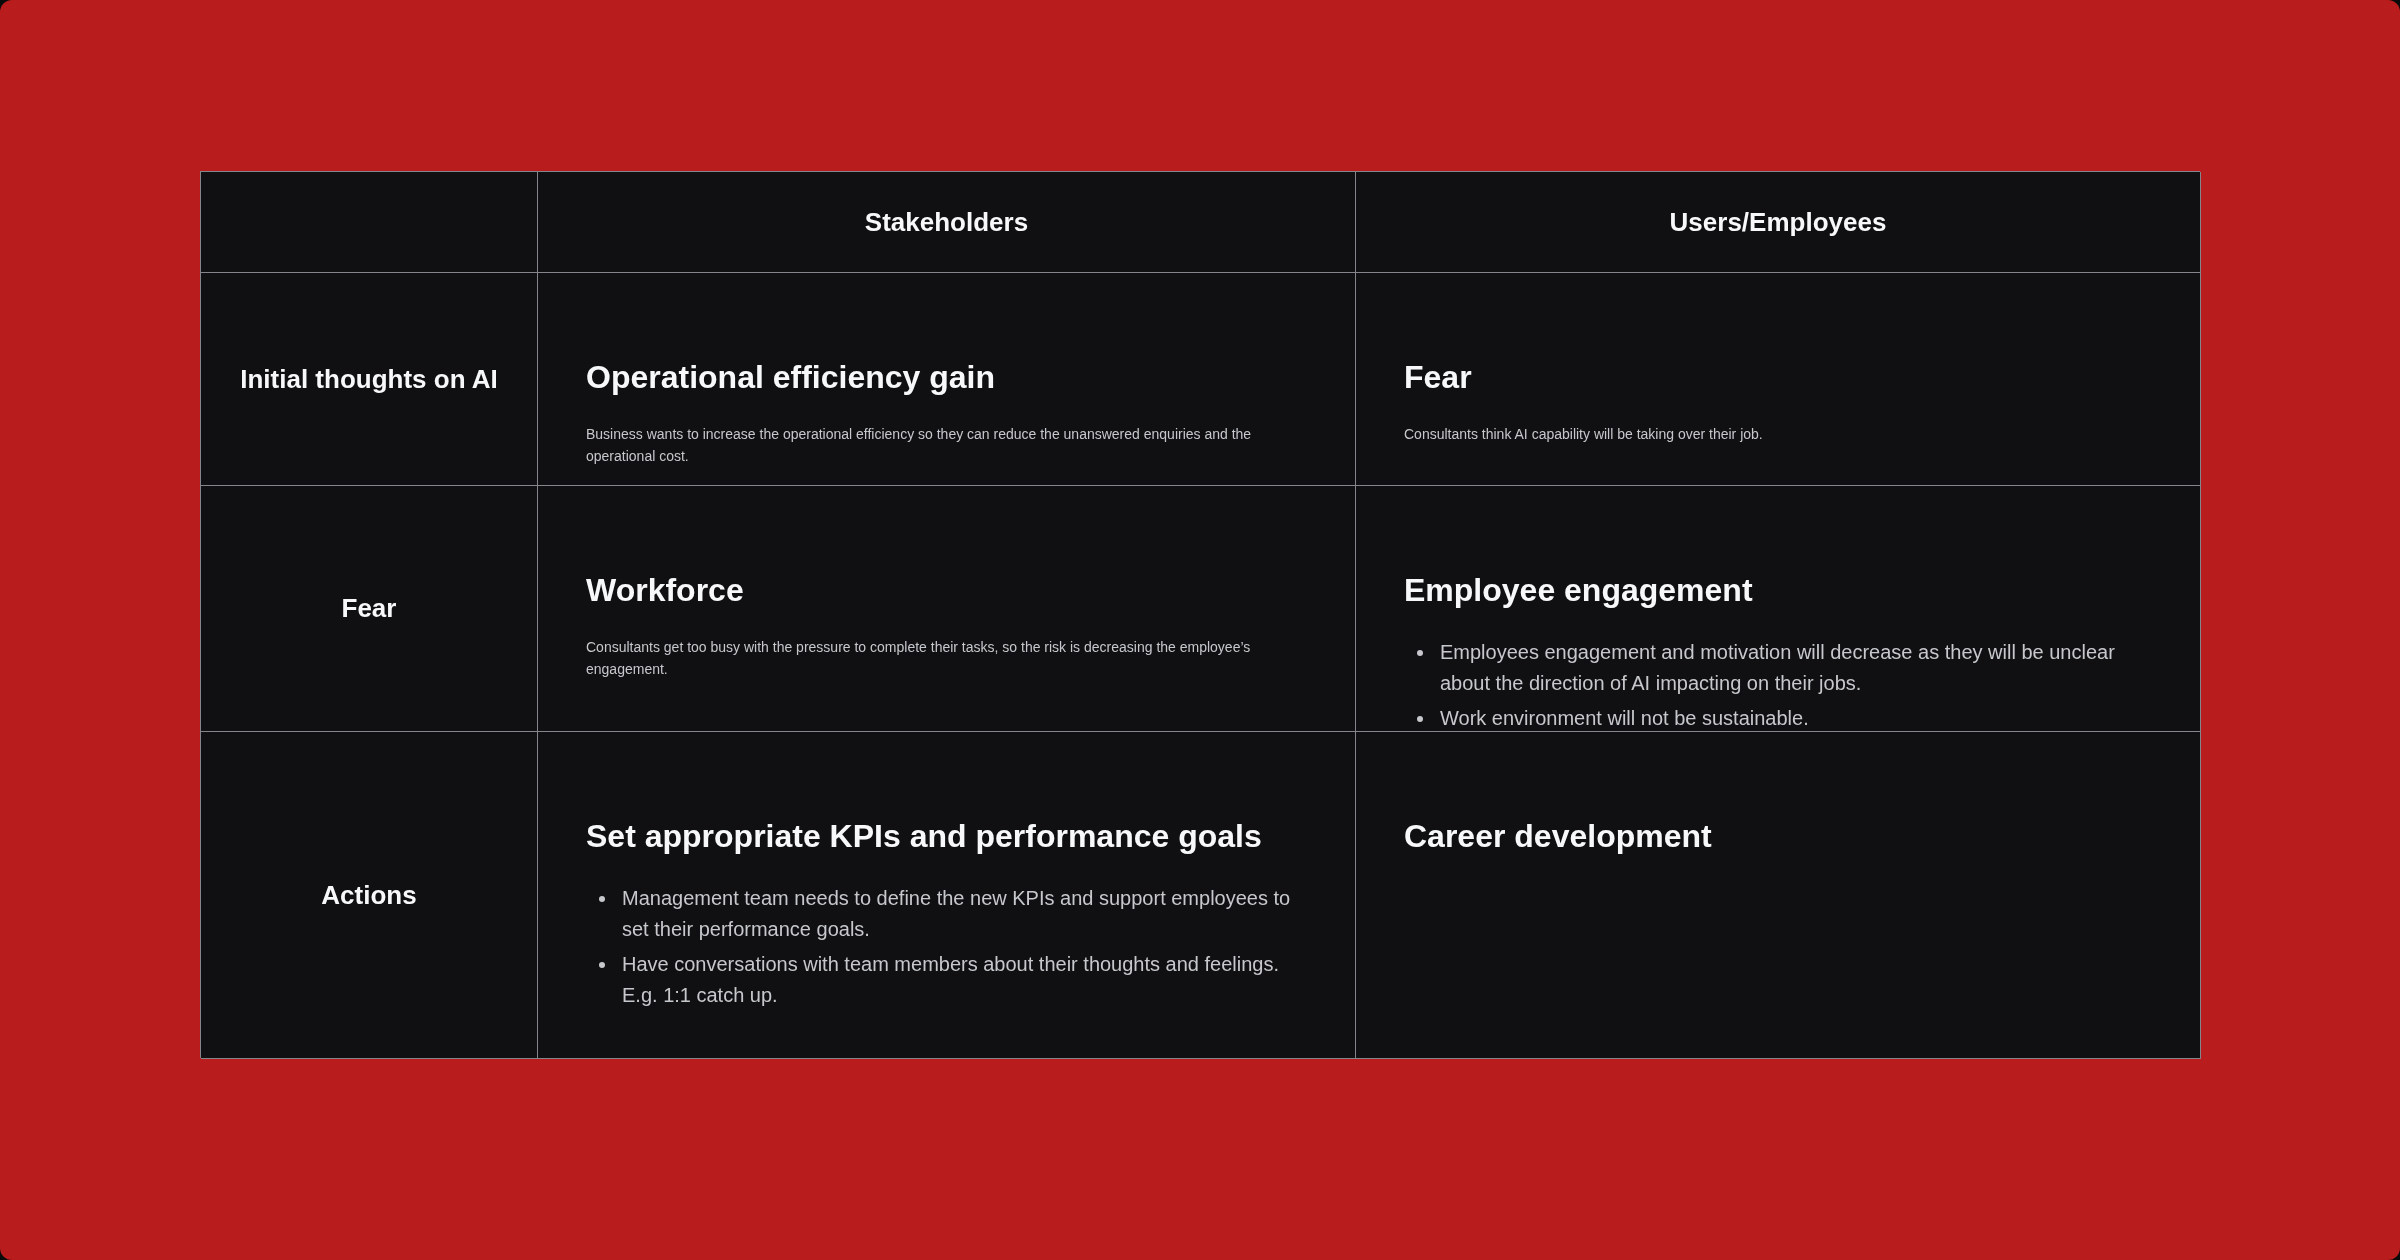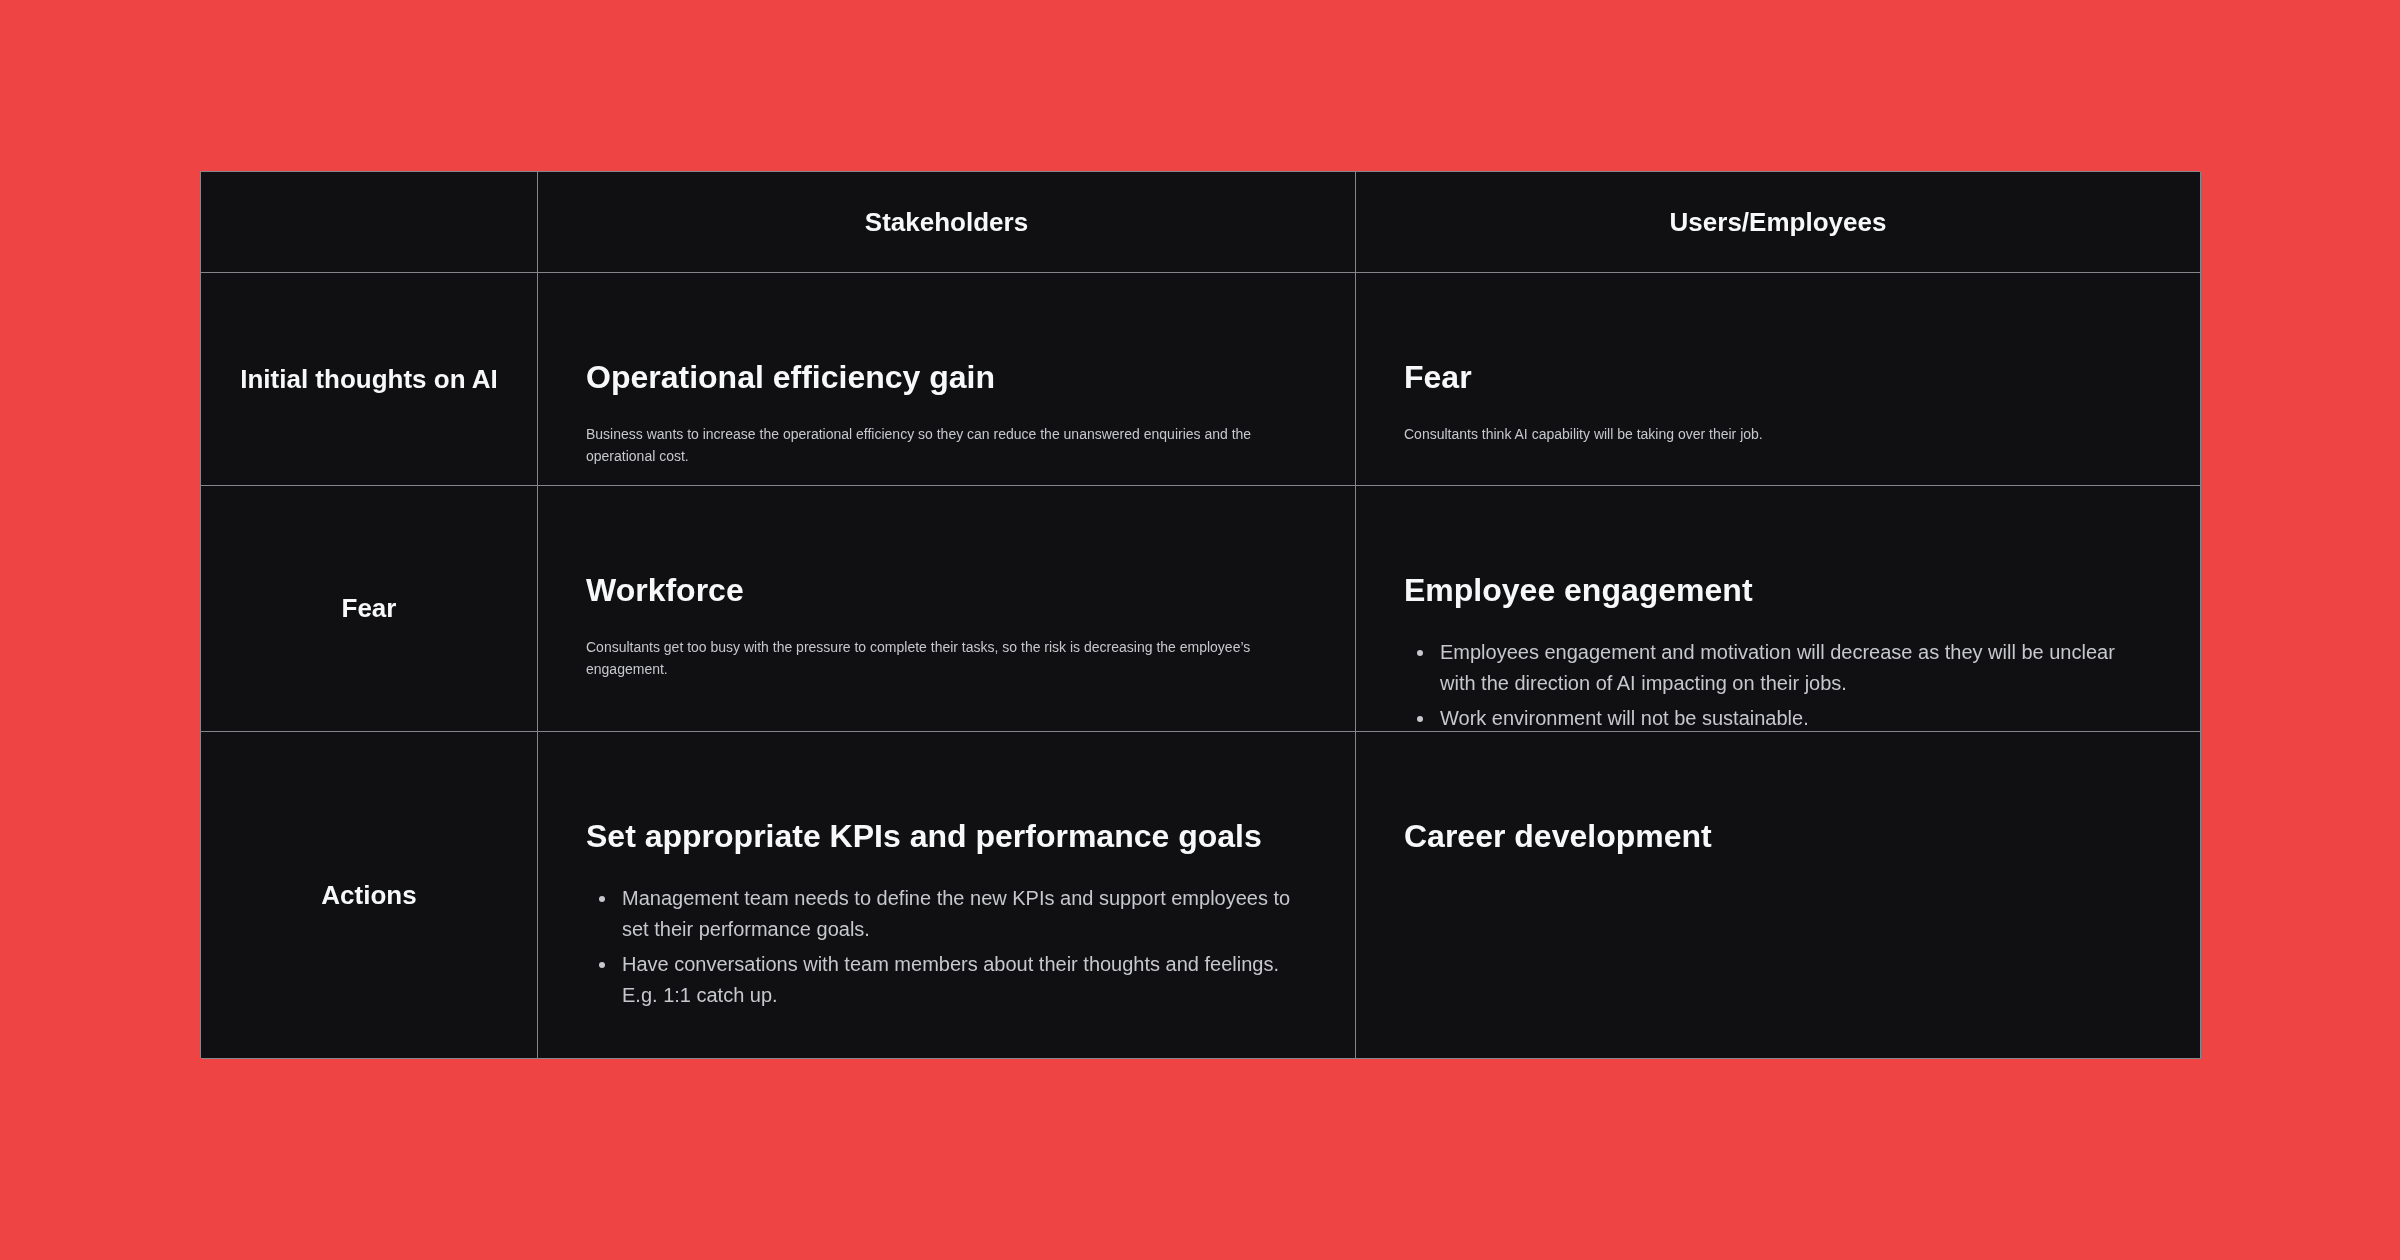--- a/index.html
+++ b/index.html
@@ -6,22 +6,23 @@
   html, body {
     margin: 0;
     padding: 0;
     background: #0a0a0b;
     font-family: "Liberation Sans", "DejaVu Sans", sans-serif;
   }
   .canvas {
     position: relative;
     width: 2400px;
     height: 1260px;
-    background: #ef4444;
+    background: #b91c1c;
     overflow: hidden;
+    border-radius: 12px;
   }
   .matrix-table {
     position: absolute;
     left: 200px;
     top: 171px;
     width: 2000px;
     height: 887px;
     display: grid;
     grid-template-columns: 337px 818px 845px;
     grid-template-rows: 101px 213px 246px 327px;
@@ -110,21 +111,21 @@
     <div class="cell label-cell">
       <span>Fear</span>
     </div>
     <div class="cell content-cell">
       <h3 class="cell-heading">Workforce</h3>
       <p class="cell-body">Consultants get too busy with the pressure to complete their tasks, so the risk is decreasing the employee’s engagement.</p>
     </div>
     <div class="cell content-cell">
       <h3 class="cell-heading">Employee engagement</h3>
       <ul class="cell-bullets">
-        <li>Employees engagement and motivation will decrease as they will be unclear with the direction of AI impacting on their jobs.</li>
+        <li>Employees engagement and motivation will decrease as they will be unclear about the direction of AI impacting on their jobs.</li>
         <li>Work environment will not be sustainable.</li>
       </ul>
     </div>
 
     <div class="cell label-cell">
       <span>Actions</span>
     </div>
     <div class="cell content-cell">
       <h3 class="cell-heading">Set appropriate KPIs and performance goals</h3>
       <ul class="cell-bullets">

